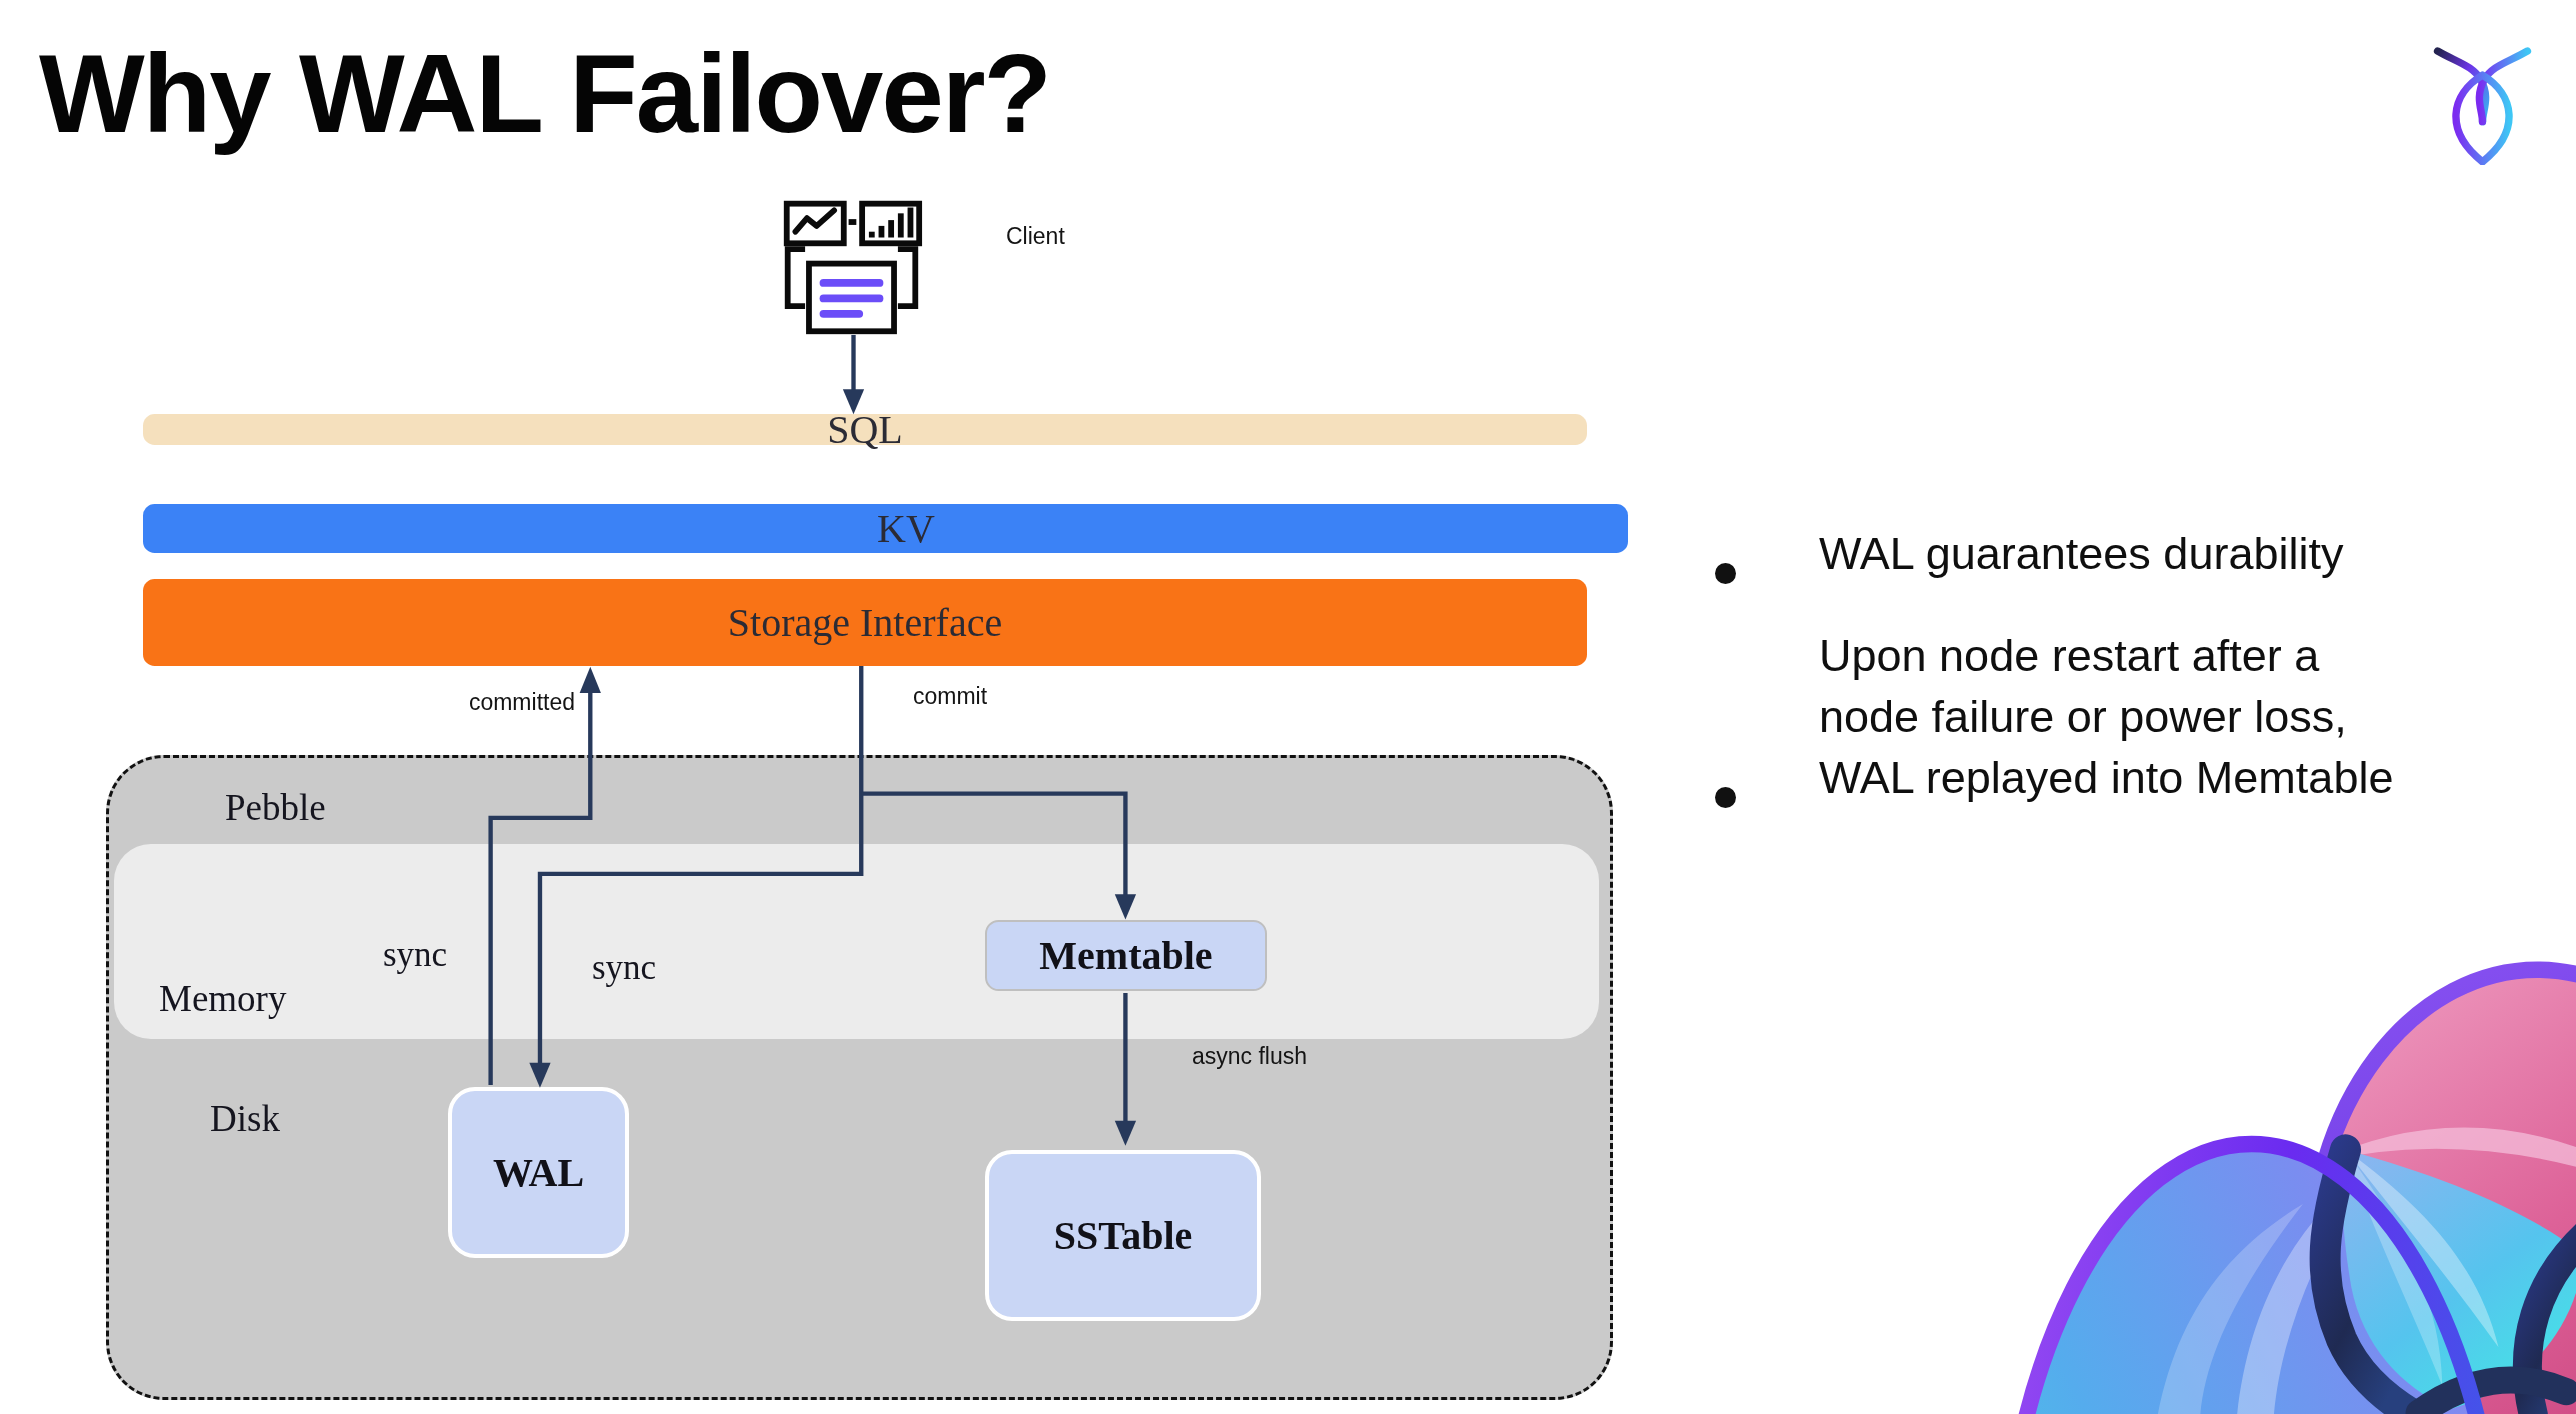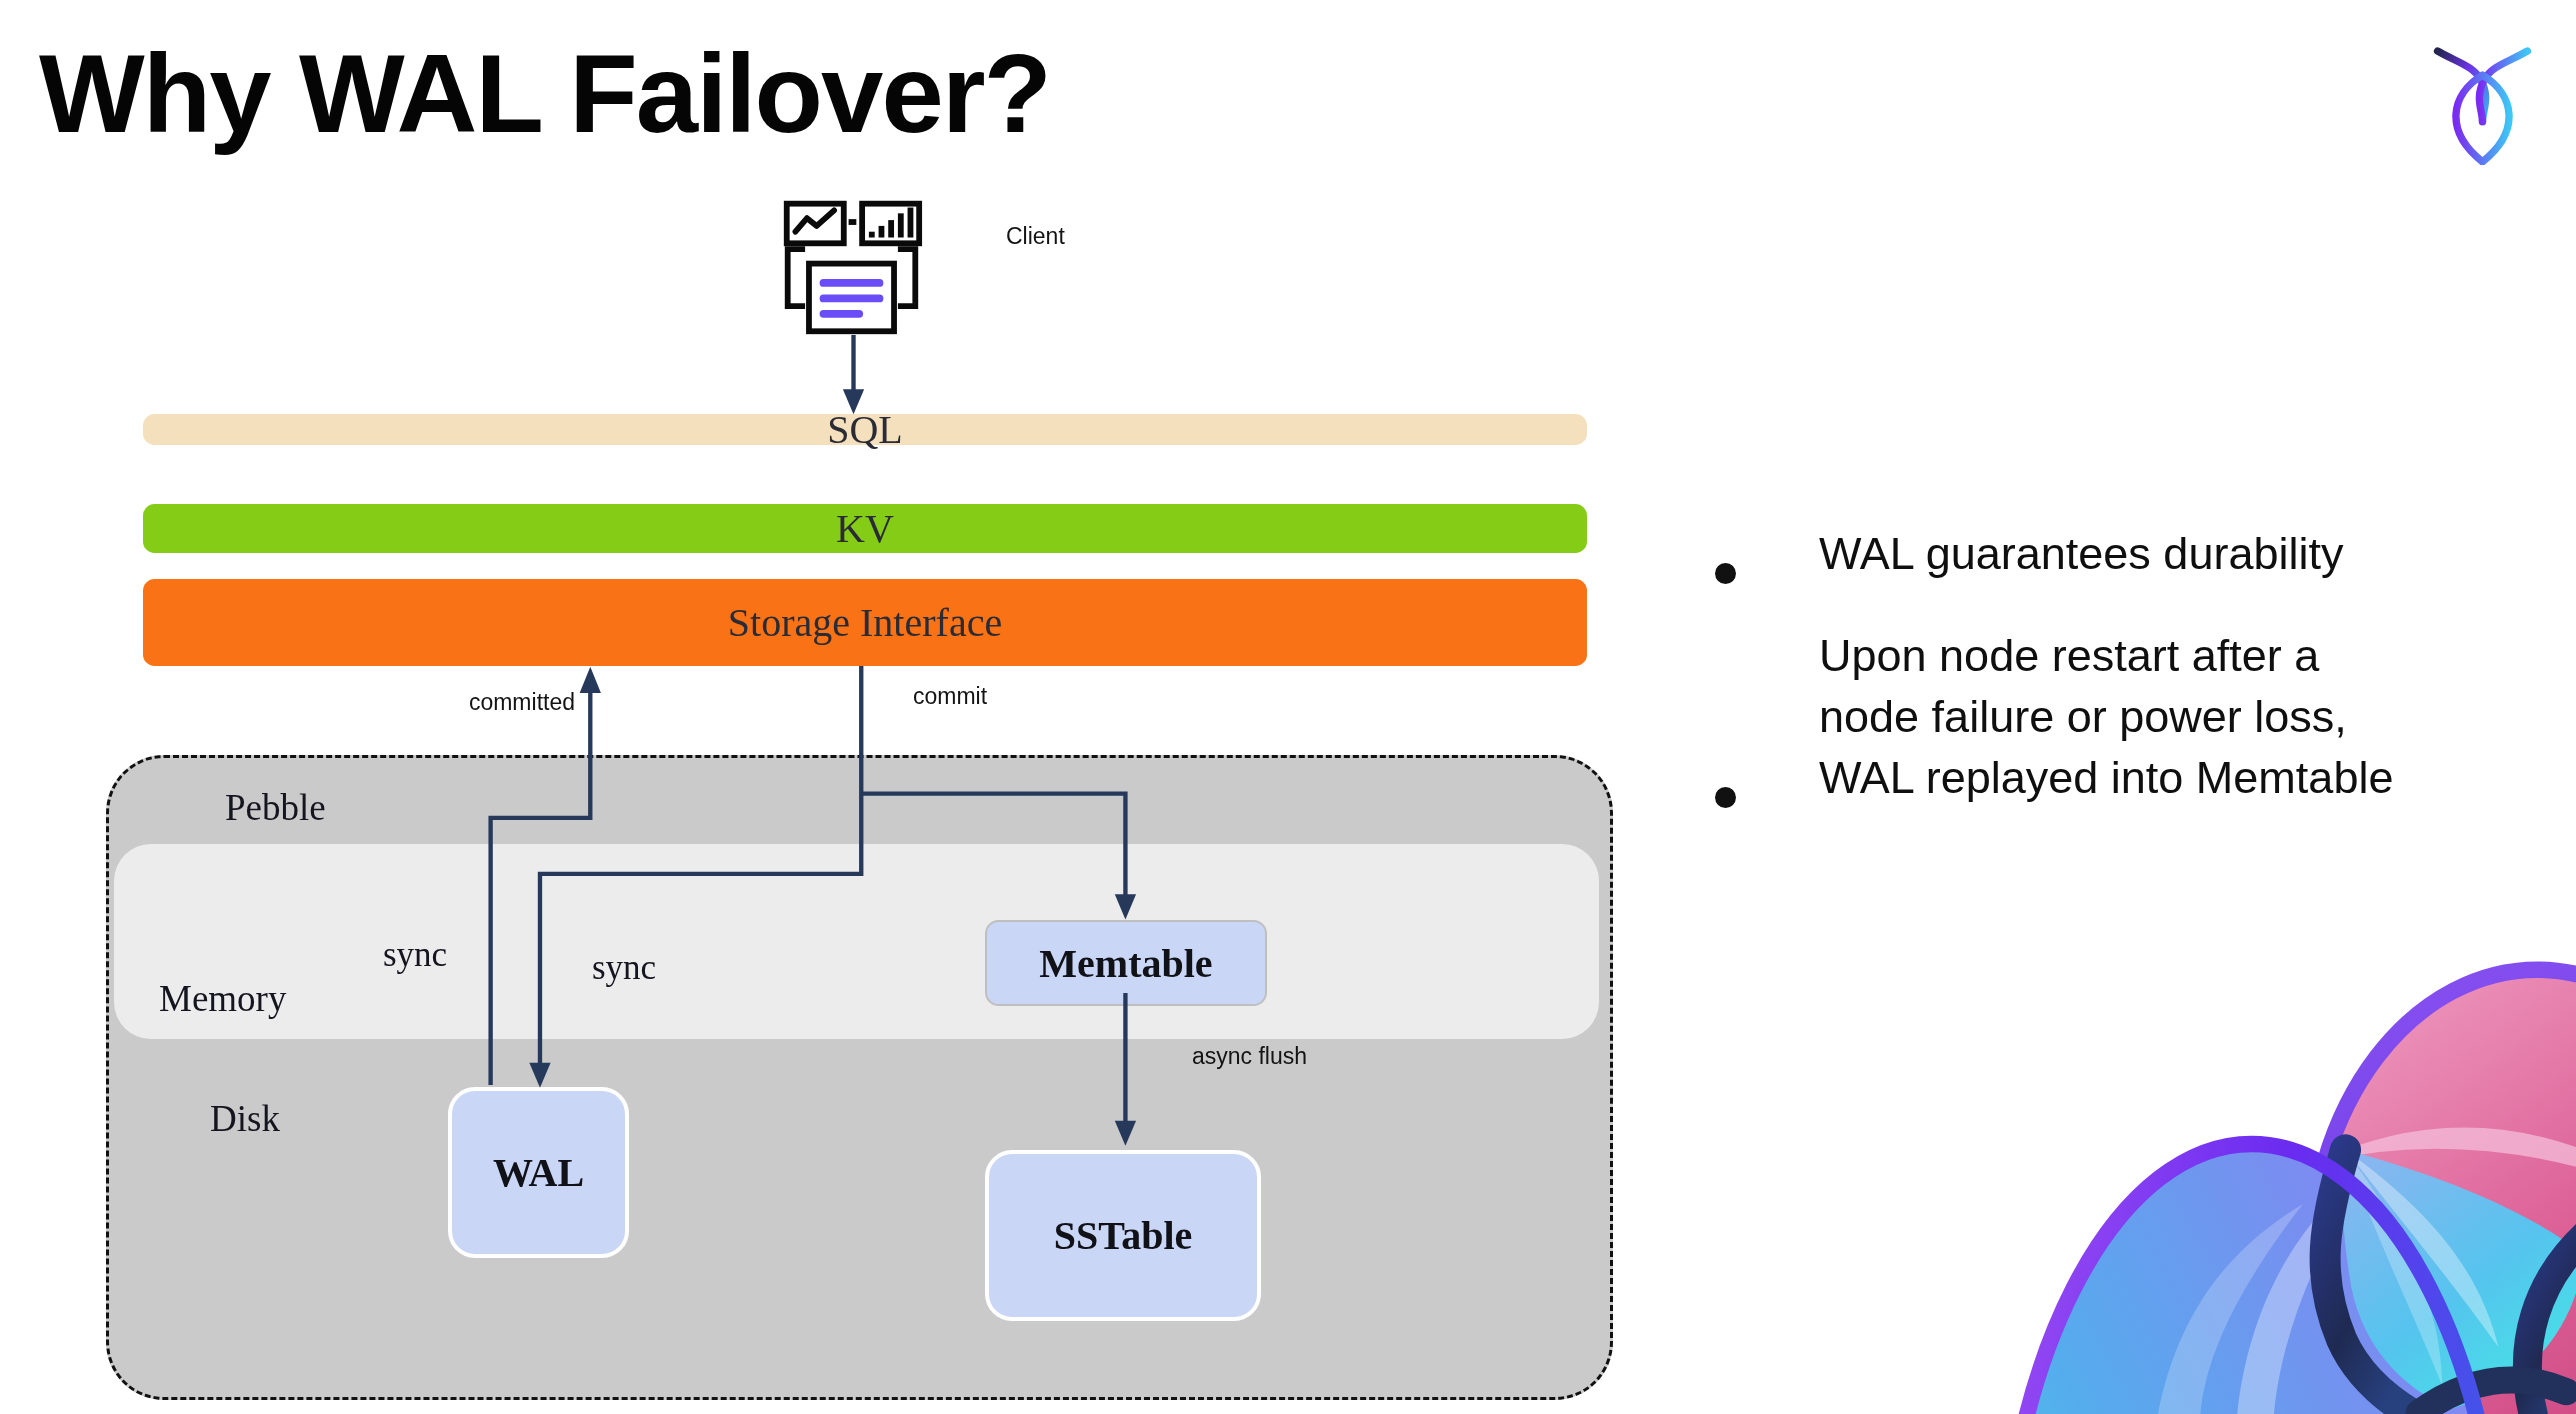--- a/index.html
+++ b/index.html
@@ -14,33 +14,33 @@
   
   .sans-label{font-size:23px;color:#141414;font-family:"Liberation Sans",sans-serif;white-space:nowrap;}
 
   
   .serif-label{font-family:"Liberation Serif",serif;font-size:37px;color:#15151f;white-space:nowrap;}
 
   
   .layer-bar{left:143px;width:1444px;border-radius:11.6px;display:flex;align-items:center;justify-content:center;
              font-family:"Liberation Serif",serif;font-size:40px;color:#2b2b35;}
   #bar-sql{top:414px;height:31px;background:#f5e0bd;}
-  #bar-kv{top:504px;height:49px;background:#84cc16;}
+  #bar-kv{top:504px;height:49px;background:#3b82f6;padding-left:41px;}
   #bar-storage{top:579px;height:87px;background:#f97316;}
 
   
   #pebble{left:106px;top:755px;width:1507px;height:645px;background:#cacaca;
           border:3.9px dashed #111111;border-radius:58px;box-sizing:border-box;}
   #memory-band{left:114px;top:844px;width:1485px;height:195px;background:#ececec;border-radius:37px;}
 
   
   .node-box{display:flex;align-items:center;justify-content:center;box-sizing:border-box;
             background:#c9d6f5;font-family:"Liberation Serif",serif;font-weight:700;
             font-size:40px;color:#111118;}
-  #memtable{left:985px;top:920px;width:282px;height:86px;border:2.9px solid #bfbfbf;border-radius:13.5px;}
+  #memtable{left:985px;top:920px;width:282px;height:71px;border:2.9px solid #bfbfbf;border-radius:13.5px;}
   #wal{left:448px;top:1087px;width:181px;height:171px;border:4.8px solid #ffffff;border-radius:27px;}
   #sstable{left:985px;top:1150px;width:276px;height:171px;border:4.8px solid #ffffff;border-radius:27px;}
 
   
   #bullets{left:1715px;top:523px;width:852px;}
   .bullet-item{display:flex;align-items:flex-end;}
   .bullet-item + .bullet-item{margin-top:41px;}
   .bullet-dot{width:21px;height:21px;border-radius:50%;background:#111;flex:0 0 21px;margin:19.4px 83px 0 0;}
   .bullet-text{font-size:45px;line-height:61px;color:#0f0f0f;white-space:pre-line;}
 

